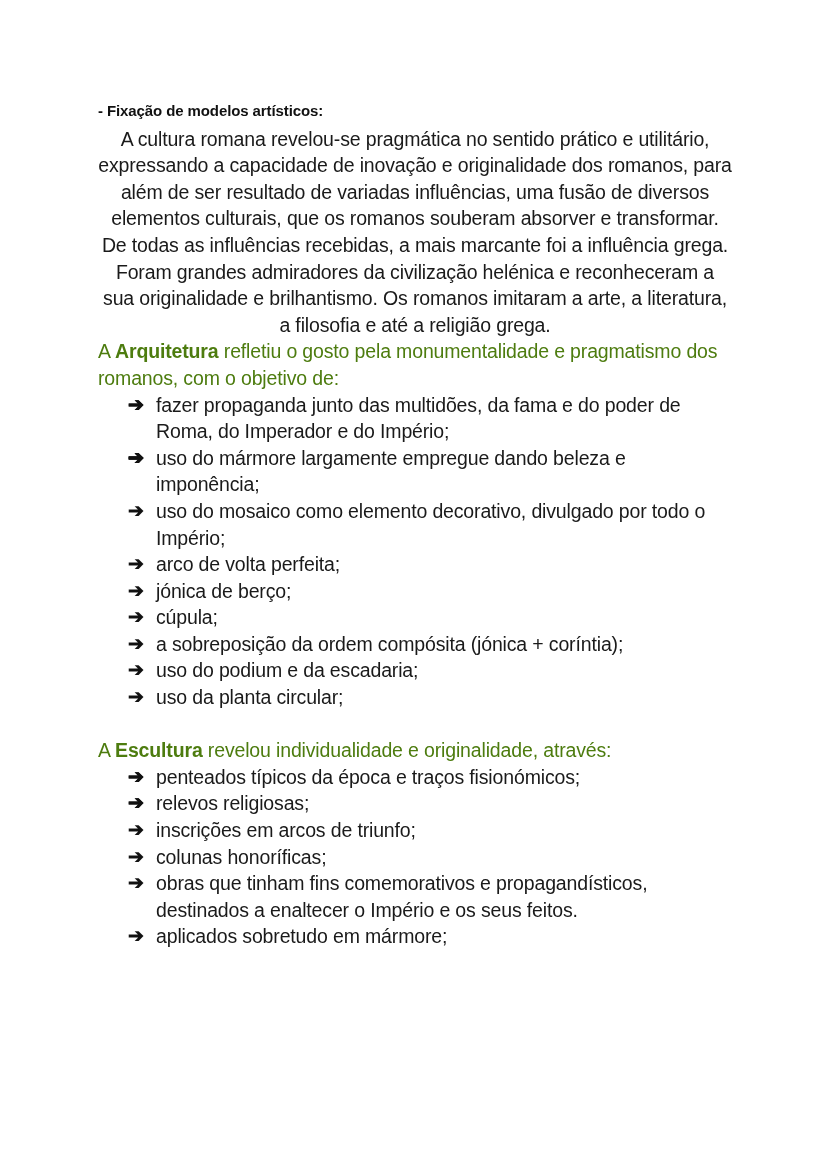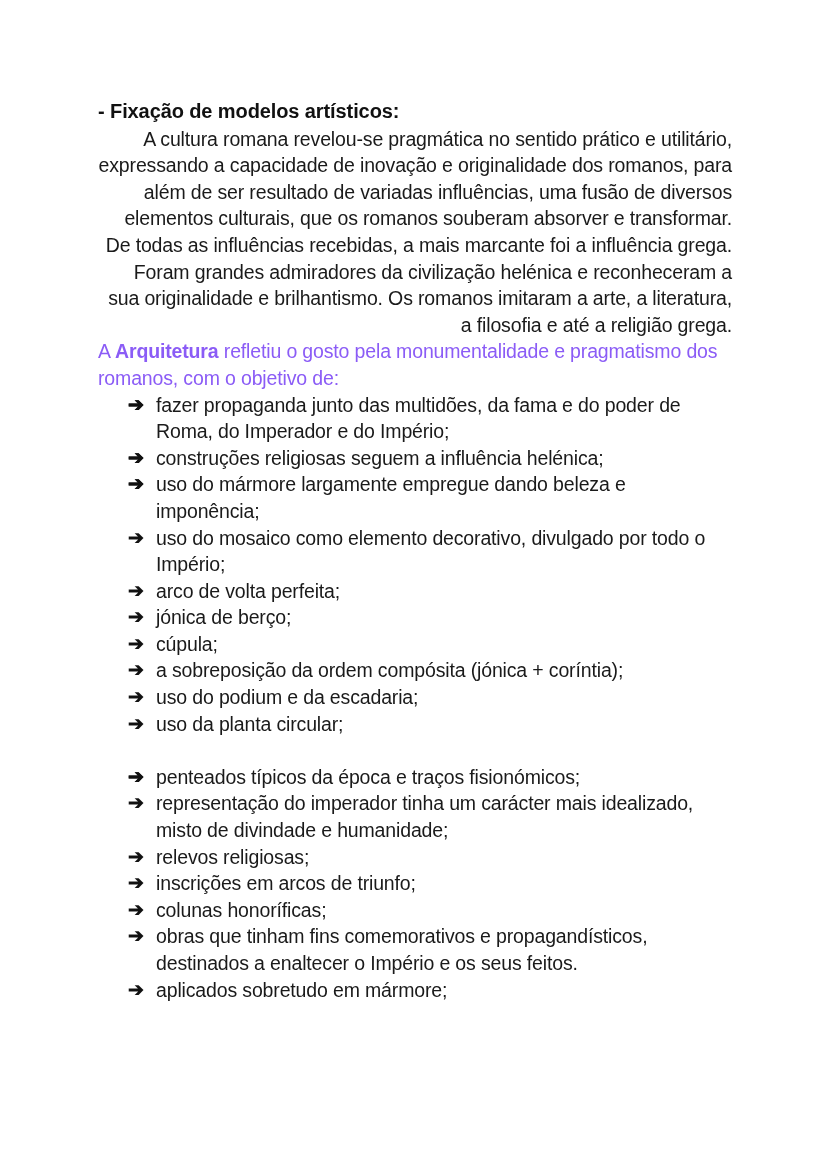--- a/index.html
+++ b/index.html
@@ -19,44 +19,44 @@
     width: 828px;
     height: 1169px;
     background: #ffffff;
     box-sizing: border-box;
     padding: 98px 96px 0 98px;
   }
   .doc-body {
     width: 634px;
   }
   .section-title {
-    font-size: 20px;
+    font-size: 15px;
     font-weight: bold;
     line-height: 26.6px;
     letter-spacing: -0.1px;
     margin: 0 0 1px 0;
     color: #111111;
   }
   .para {
     font-size: 19.5px;
     line-height: 26.6px;
     letter-spacing: -0.15px;
     margin: 0;
     color: #1a1a1a;
-    text-align: right;
+    text-align: center;
   }
   .para b, .lead b {
     font-weight: bold;
   }
   .lead {
     font-size: 19.5px;
     line-height: 26.6px;
     letter-spacing: -0.15px;
     margin: 0;
-    color: #8b5cf6;
+    color: #4d7c0f;
   }
   ul.arrow-list {
     list-style: none;
     margin: 0;
     padding: 0 0 0 30px;
   }
   ul.arrow-list > li {
     position: relative;
     font-size: 19.5px;
     line-height: 26.6px;
@@ -90,39 +90,40 @@
     <h1 class="section-title">- Fixação de modelos artísticos:</h1>
 
     <p class="para">A cultura romana revelou-se pragmática no sentido prático e utilitário, expressando a capacidade de inovação e originalidade dos romanos, para além de ser resultado de variadas influências, uma fusão de diversos elementos culturais, que os romanos souberam absorver e transformar. De todas as influências recebidas, a mais marcante foi a influência grega. Foram grandes admiradores da civilização helénica e reconheceram a sua originalidade e brilhantismo. Os romanos imitaram a arte, a literatura, a filosofia e até a religião grega.</p>
 
     <p class="lead"><span>A </span><b>Arquitetura</b><span> refletiu o gosto pela monumentalidade e pragmatismo dos romanos, com o objetivo de:</span></p>
 
     <ul class="arrow-list list-block" id="arquitetura-list">
         <li><span class="bullet-arrow">➔</span></li>
         <li><span class="bullet-arrow">➔</span><span>fazer propaganda junto das multidões, da fama e do poder de Roma, do Imperador e do Império;</span></li>
         <li><span class="bullet-arrow">➔</span></li>
-        <li><span class="bullet-arrow">➔</span><span>construções religiosas seguem a influência helénica;</span></li>
+        <li><span class="bullet-arrow">➔</span></li>
         <li><span class="bullet-arrow">➔</span></li>
         <li><span class="bullet-arrow">➔</span><span>uso do mármore largamente empregue dando beleza e imponência;</span></li>
         <li><span class="bullet-arrow">➔</span><span>uso do mosaico como elemento decorativo, divulgado por todo o Império;</span></li>
         <li><span class="bullet-arrow">➔</span><span>arco de volta perfeita;</span></li>
         <li><span class="bullet-arrow">➔</span><span>jónica de berço;</span></li>
         <li><span class="bullet-arrow">➔</span><span>cúpula;</span></li>
         <li><span class="bullet-arrow">➔</span><span>a sobreposição da ordem compósita (jónica + coríntia);</span></li>
         <li><span class="bullet-arrow">➔</span><span>uso do podium e da escadaria;</span></li>
         <li><span class="bullet-arrow">➔</span><span>uso da planta circular;</span></li>
       </ul>
 
     <div class="gap"></div>
 
+    <p class="lead"><span>A </span><b>Escultura</b><span> revelou individualidade e originalidade, através:</span></p>
 
     <ul class="arrow-list list-block" id="escultura-list">
         <li><span class="bullet-arrow">➔</span></li>
         <li><span class="bullet-arrow">➔</span><span>penteados típicos da época e traços fisionómicos;</span></li>
-        <li><span class="bullet-arrow">➔</span><span>representação do imperador tinha um carácter mais idealizado, misto de divindade e humanidade;</span></li>
+        <li><span class="bullet-arrow">➔</span></li>
         <li><span class="bullet-arrow">➔</span><span>relevos religiosas;</span></li>
         <li><span class="bullet-arrow">➔</span><span>inscrições em arcos de triunfo;</span></li>
         <li><span class="bullet-arrow">➔</span><span>colunas honoríficas;</span></li>
         <li><span class="bullet-arrow">➔</span><span>obras que tinham fins comemorativos e propagandísticos, destinados a enaltecer o Império e os seus feitos.</span></li>
         <li><span class="bullet-arrow">➔</span><span>aplicados sobretudo em mármore;</span></li>
       </ul>
 
   </div>
 </div>
 

